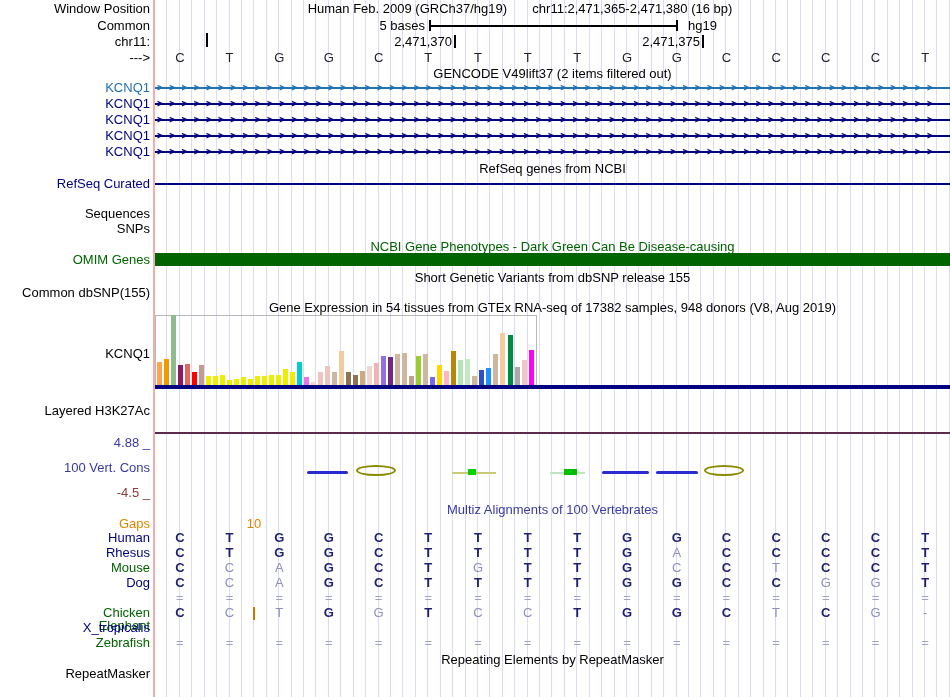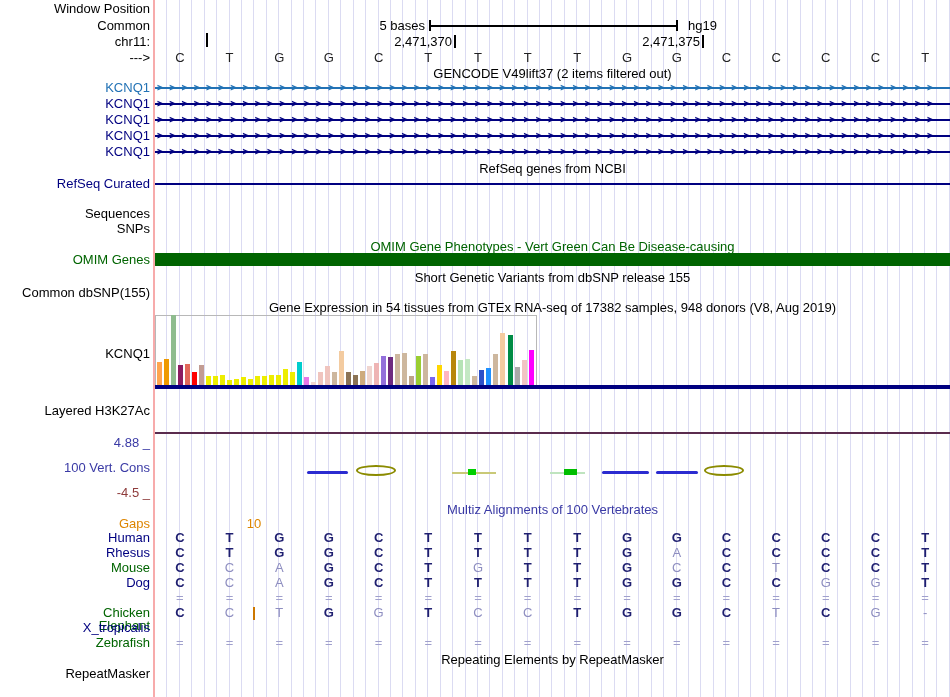--- a/index.html
+++ b/index.html
@@ -32,20 +32,25 @@
 
 <div id="screen">
   <div class="grid"></div>
   <div class="pinkline"></div>
 
   <div class="lab" style="top:2px">Window Position</div>
   <div class="lab" style="top:19px">Common</div>
   <div class="lab" style="top:35px">chr11:</div>
   <div class="lab" style="top:51px">---&gt;</div>
 
+  <div class="hdr" style="top:2px">
+    <span>Human Feb. 2009 (GRCh37/hg19)</span>
+    <span style="display:inline-block;width:18px"></span>
+    <span>chr11:2,471,365-2,471,380 (16 bp)</span>
+  </div>
 
   <div style="position:absolute;left:300px;top:19px;width:125px;text-align:right;line-height:14px">5 bases</div>
   <div class="tick" style="left:429px;top:20px;height:11px"></div>
   <div class="hline" style="left:429px;top:25px;width:248px;height:1.5px;background:#000"></div>
   <div class="tick" style="left:676px;top:20px;height:11px"></div>
   <div style="position:absolute;left:688px;top:19px;line-height:14px">hg19</div>
 
   <div class="tick" style="left:206px;top:33px;height:14px"></div>
   <div style="position:absolute;left:330px;top:35px;width:122px;text-align:right;line-height:14px">2,471,370</div>
   <div class="tick" style="left:454px;top:35px;height:13px"></div>
@@ -54,21 +59,21 @@
 
   <div class="ctr" style="top:67px">GENCODE V49lift37 (2 items filtered out)</div>
 
   <div class="ctr" style="top:162px">RefSeq genes from NCBI</div>
   <div class="lab navy" style="top:177px">RefSeq Curated</div>
   <div class="hline" style="left:155px;top:183px;width:795px;height:2px;background:#000080"></div>
 
   <div class="lab" style="top:207px">Sequences</div>
   <div class="lab" style="top:222px">SNPs</div>
 
-  <div class="ctr green" style="top:240px">OMIM Gene Phenotypes - Vert Green Can Be Disease-causing</div>
+  <div class="ctr green" style="top:240px">NCBI Gene Phenotypes - Dark Green Can Be Disease-causing</div>
   <div class="lab green" style="top:253px">OMIM Genes</div>
   <div class="hline" style="left:155px;top:253px;width:795px;height:13px;background:#006400"></div>
 
   <div class="ctr" style="top:271px">Short Genetic Variants from dbSNP release 155</div>
   <div class="lab" style="top:286px">Common dbSNP(155)</div>
 
   <div class="ctr" style="top:301px">Gene Expression in 54 tissues from GTEx RNA-seq of 17382 samples, 948 donors (V8, Aug 2019)</div>
   <div class="lab" style="top:347px">KCNQ1</div>
   <div class="hline" style="left:155px;top:315px;width:382px;height:70px;border:1px solid #b8b8b8;border-bottom:none"></div>
   <div class="hline" style="left:155px;top:385px;width:795px;height:4px;background:#000080"></div>

